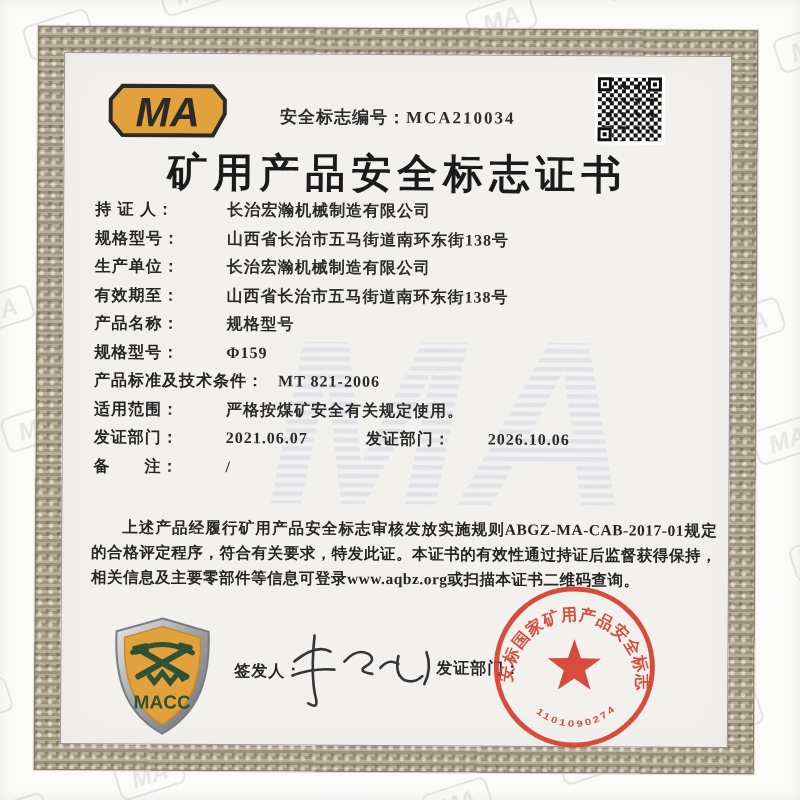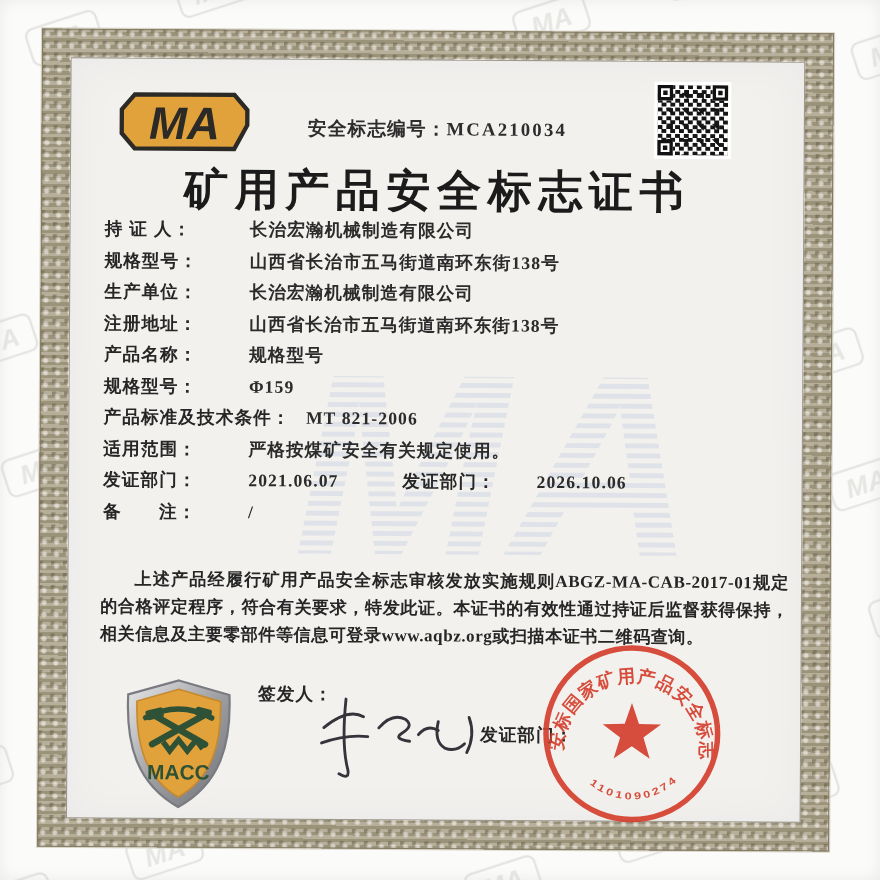--- a/index.html
+++ b/index.html
@@ -47,21 +47,21 @@
        color:#2b2b2b;letter-spacing:1px;}
   .pair1{flex:none;width:272px;display:flex;align-items:baseline;}
   
   .statement{position:absolute;left:30px;top:462px;width:626px;
              font-family:"Liberation Serif","DejaVu Serif",serif;
              font-size:15.5px;font-weight:700;color:#262626;line-height:1.62;
              text-align:justify;text-indent:2em;letter-spacing:.5px;}
   
   .shield{position:absolute;left:44px;top:562px;width:116px;height:124px;}
   .signer-label,.issuer-label{position:absolute;font-size:16px;font-weight:800;color:#262626;letter-spacing:1px;}
-  .signer-label{left:174px;top:568px;}
+  .signer-label{left:174px;top:608px;}
   .issuer-label{left:376px;top:604px;}
   .signature{position:absolute;left:220px;top:568px;width:155px;height:92px;}
   .seal{position:absolute;left:426px;top:524px;width:176px;height:176px;opacity:.92;}
 </style>
 </head>
 <body>
 
 <div class="photo">
 
   <svg class="stamps" width="800" height="800">
@@ -111,21 +111,21 @@
         </div>
         <div class="row">
           <span class="lbl">规格型号：</span>
           <span class="val">山西省长治市五马街道南环东街138号</span>
         </div>
         <div class="row">
           <span class="lbl">生产单位：</span>
           <span class="val">长治宏瀚机械制造有限公司</span>
         </div>
         <div class="row">
-          <span class="lbl">注册地址：</span>
+          <span class="lbl">有效期至：</span>
           <span class="val">山西省长治市五马街道南环东街138号</span>
         </div>
         <div class="row">
           <span class="lbl">产品名称：</span>
           <span class="val">规格型号</span>
         </div>
         <div class="row">
           <span class="lbl">规格型号：</span>
           <span class="val">Φ159</span>
         </div>

